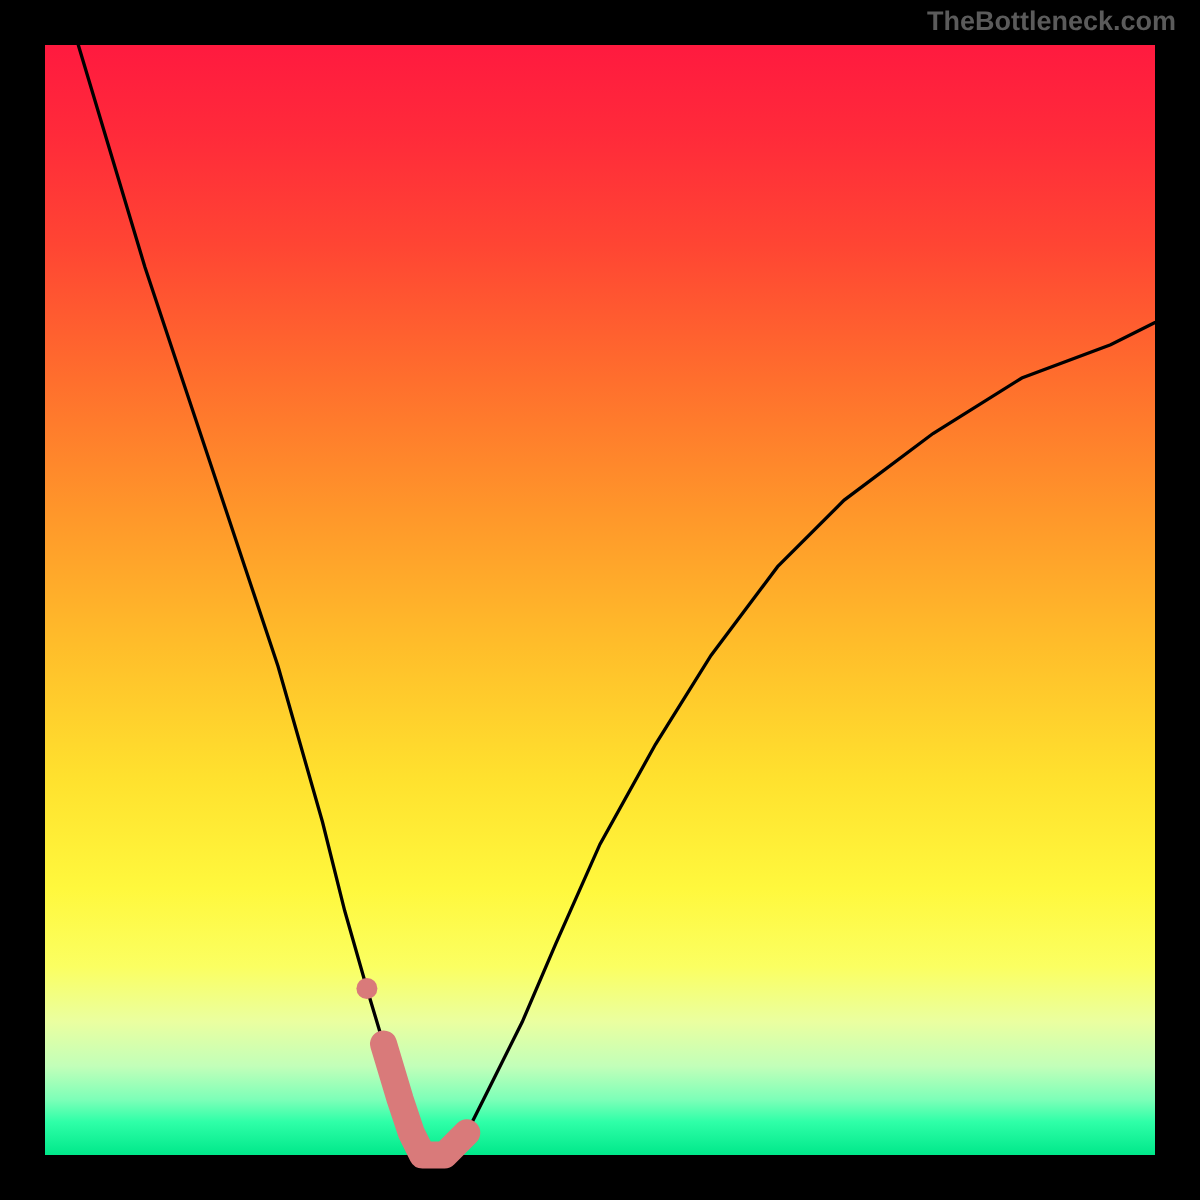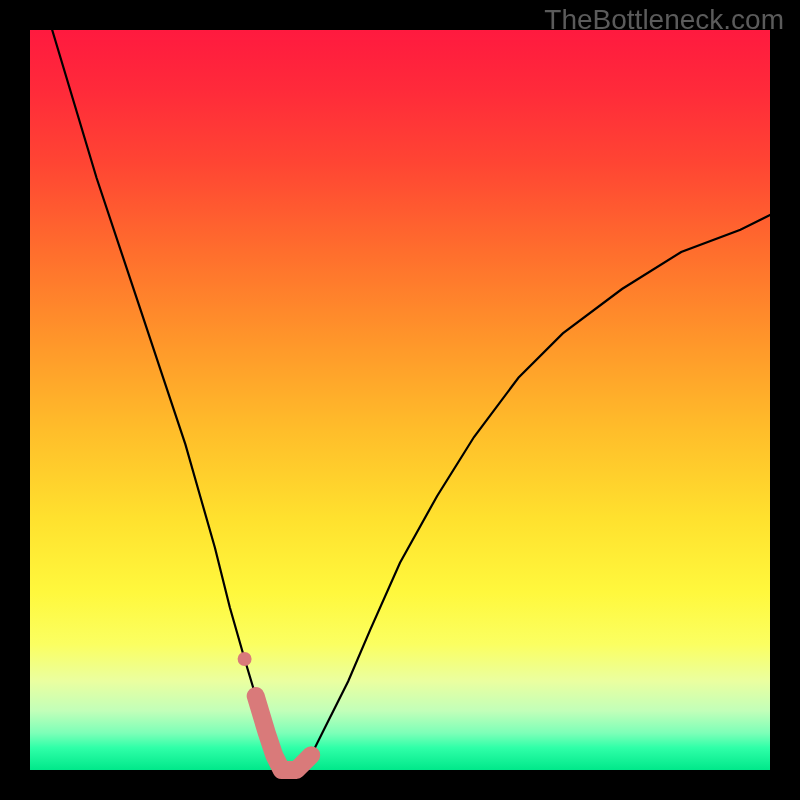--- a/index.html
+++ b/index.html
@@ -14,22 +14,22 @@
     position: relative;
     width: 800px;
     height: 800px;
     background: #000000;
   }
   .watermark {
     position: absolute;
     top: 4px;
     right: 16px;
     font-family: Arial, Helvetica, sans-serif;
-    font-size: 28px;
-    font-weight: 400;
+    font-size: 18px;
+    font-weight: 700;
     color: #5b5b5b;
     z-index: 10;
   }
   .plot {
     position: absolute;
     left: 30px;
     top: 30px;
     width: 740px;
     height: 740px;
     background: linear-gradient(to bottom,

